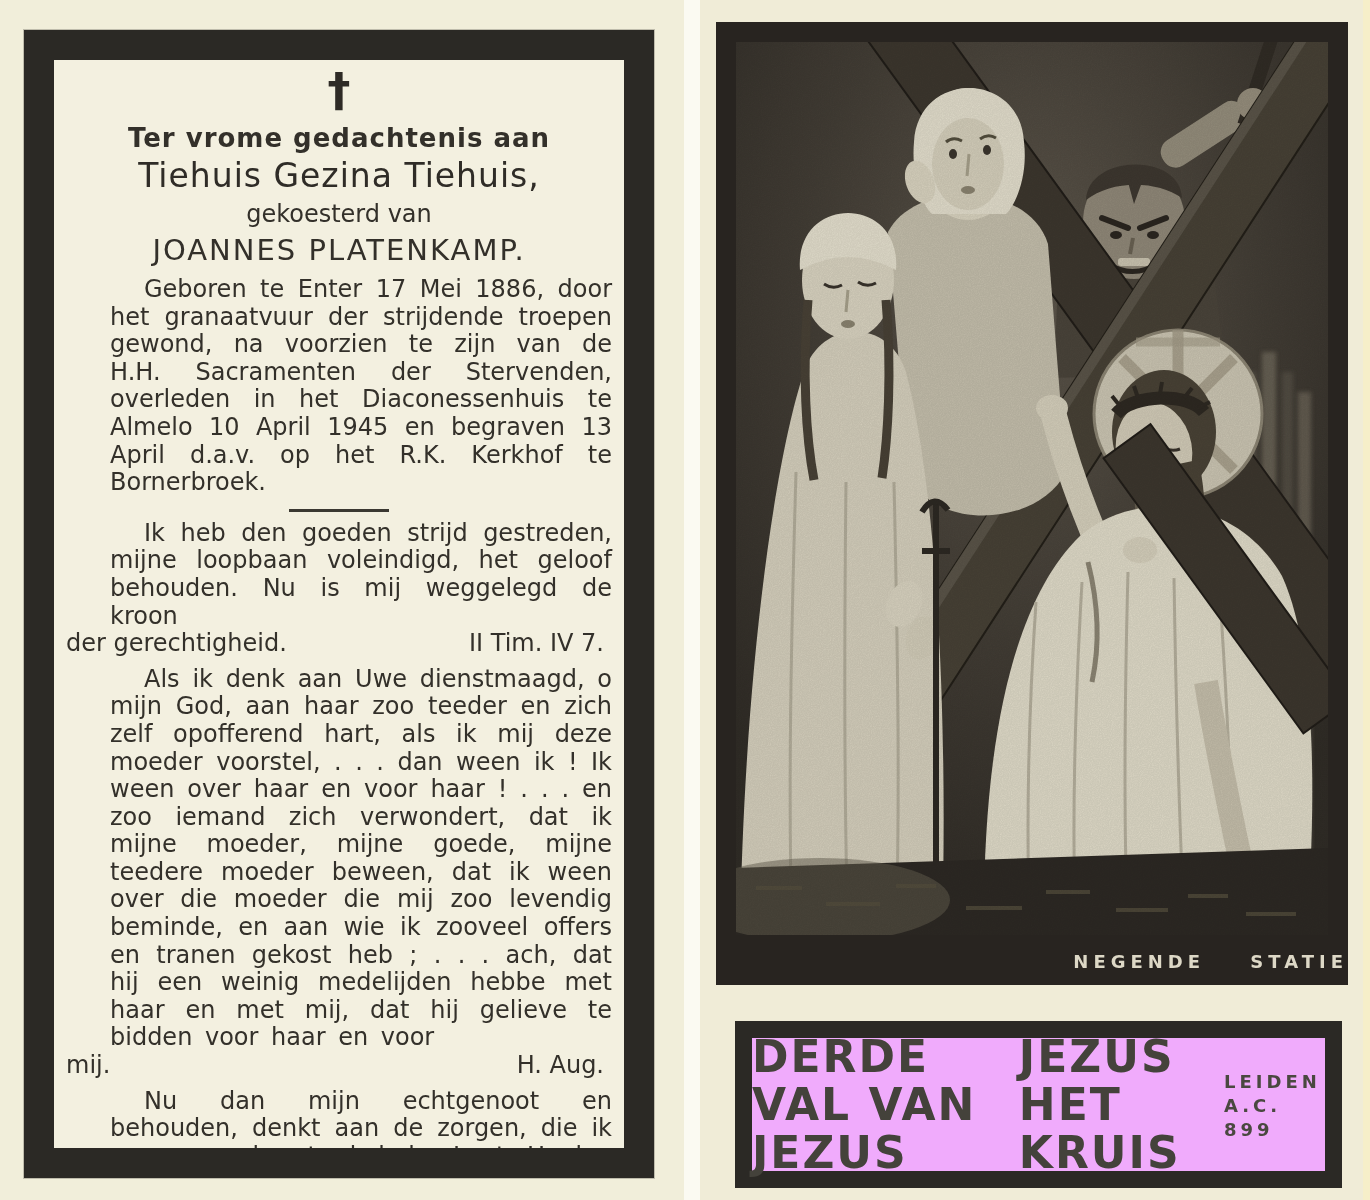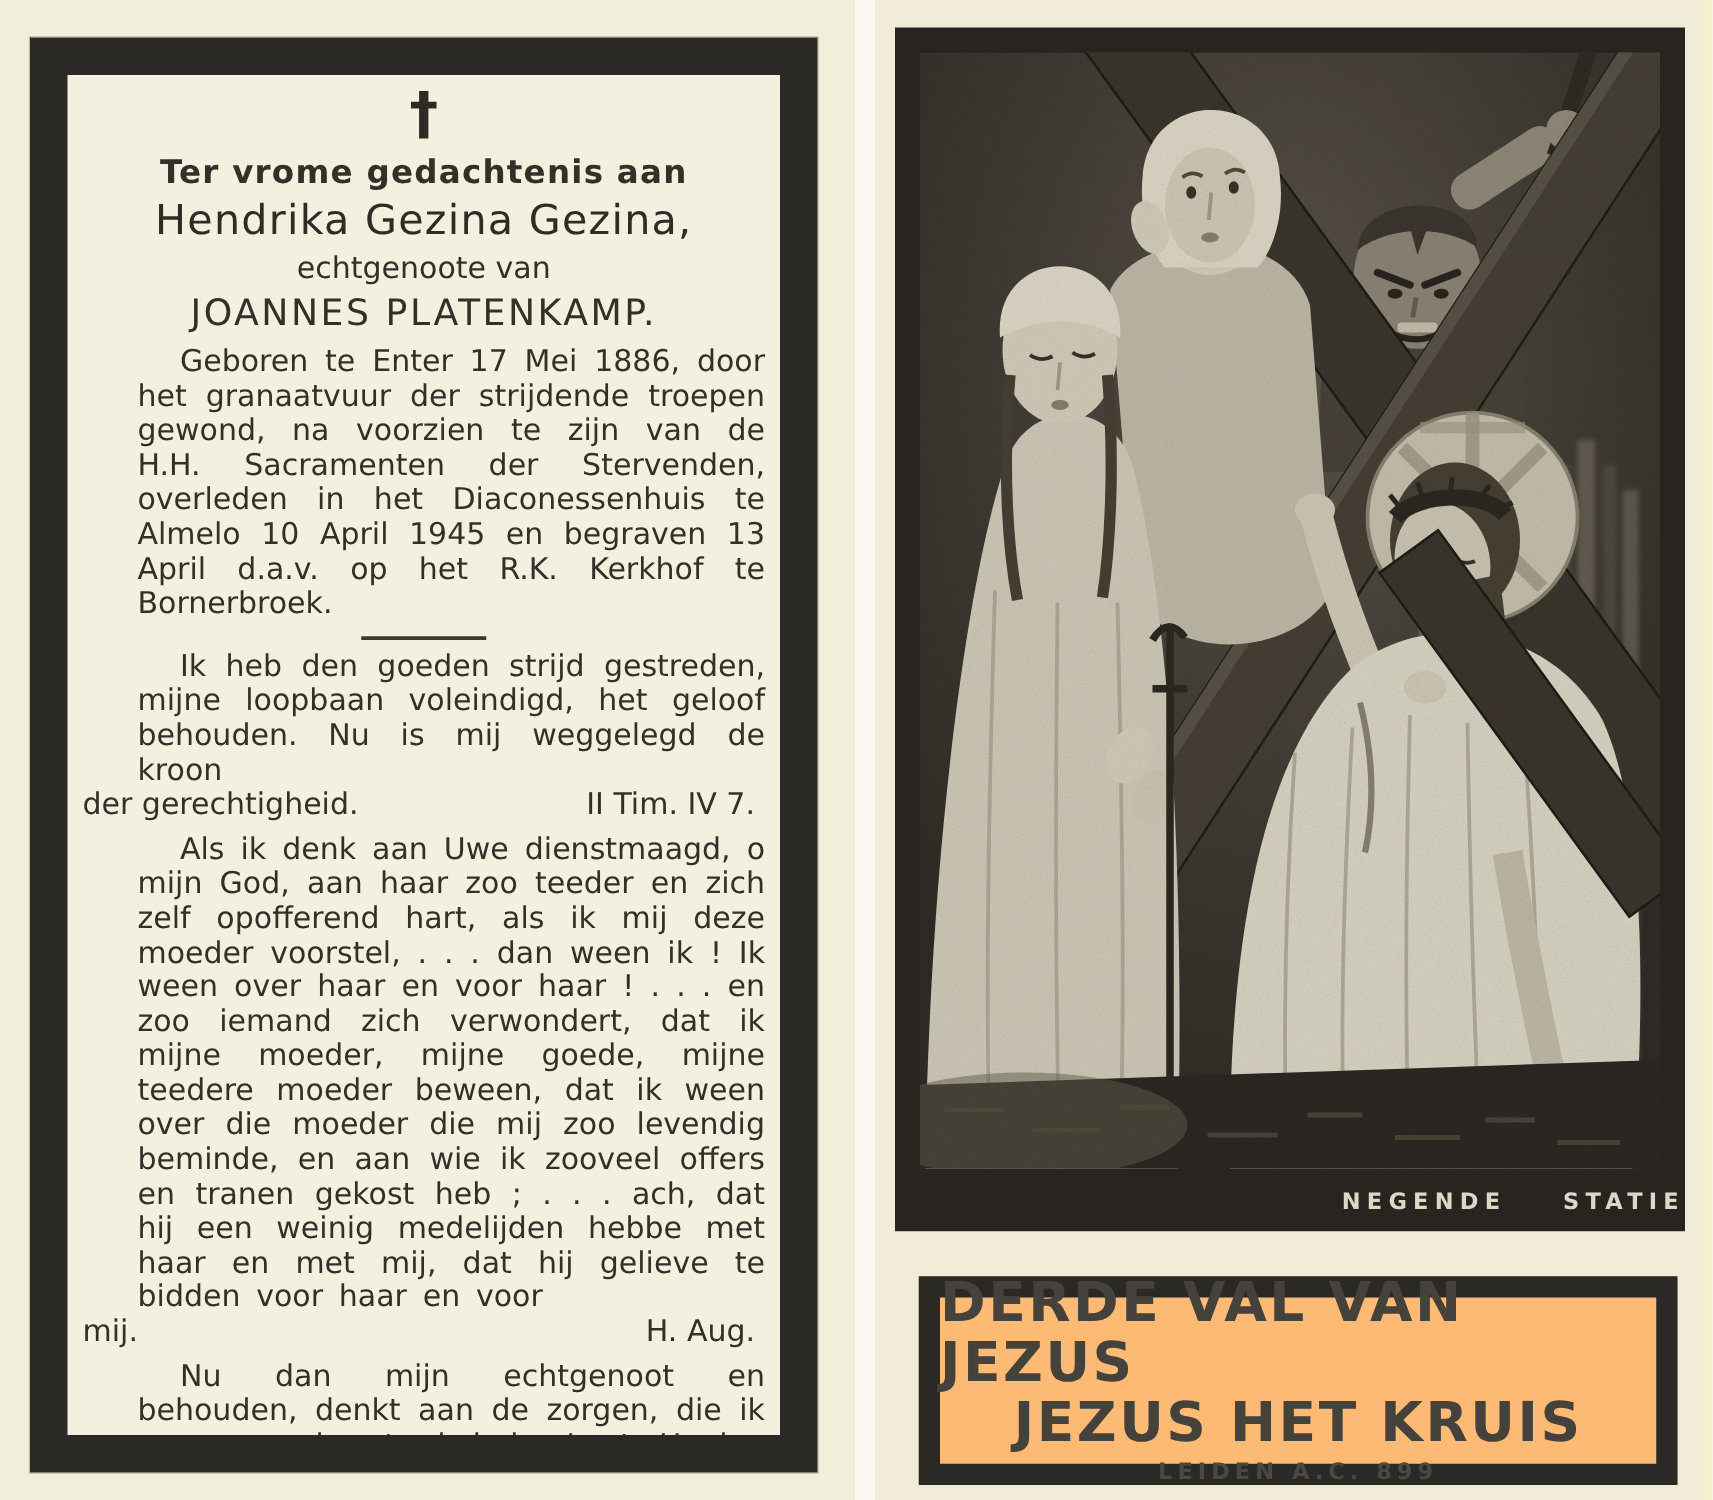--- a/index.html
+++ b/index.html
@@ -48,42 +48,42 @@
   }
   .art-canvas { position:absolute; left:20px; top:20px; width:592px; height:893px; }
   .art-caption {
     position:absolute; left:0; bottom:13px; width:100%;
     text-align:right; color:#ddd8c6; font-size:18px; font-weight:bold;
     letter-spacing:5px; word-spacing:34px;
   }
 
   .title-box {
     position:absolute; left:35px; top:1021px; width:607px; height:167px;
-    border:17px solid #2b2925; background:#fdba74;
-    display:flex; flex-direction:column; align-items:center; justify-content:center;
+    border:17px solid #2b2925; background:#f0abfc;
+    display:flex; flex-direction:row; align-items:center; justify-content:center;
   }
   .title-line { font-size:44px; line-height:48px; font-weight:bold; letter-spacing:2px; color:#44423b; }
   .publisher-line { font-size:18px; line-height:24px; font-weight:bold; letter-spacing:4px; color:#4a4840; margin-top:3px; }
 </style>
 </head>
 <body>
 
 <div class="scan">
 
   <div class="page-left">
     <div class="card-frame">
       <div class="card-inner">
 
         <div class="cross-glyph">†</div>
 
         <div class="memorial-header">Ter vrome gedachtenis aan</div>
 
-        <div class="deceased-name">Hendrika Gezina Gezina,</div>
-
-        <div class="spouse-intro">echtgenoote van</div>
+        <div class="deceased-name">Tiehuis Gezina Tiehuis,</div>
+
+        <div class="spouse-intro">gekoesterd van</div>
 
         <div class="spouse-name">JOANNES PLATENKAMP.</div>
 
         <div class="par">Geboren te Enter 17 Mei 1886, door het granaatvuur der strijdende troepen gewond, na voorzien te zijn van de H.H. Sacramenten der Stervenden, overleden in het Diaconessenhuis te Almelo 10 April 1945 en begraven 13 April d.a.v. op het R.K. Kerkhof te Bornerbroek.</div>
 
         <div class="rule-divider"></div>
 
         <div class="par" style="margin-top:0;">Ik heb den goeden strijd gestreden, mijne loopbaan voleindigd, het geloof behouden. Nu is mij weggelegd de kroon</div>
         <div class="lastline">
           <span>der gerechtigheid.</span>

